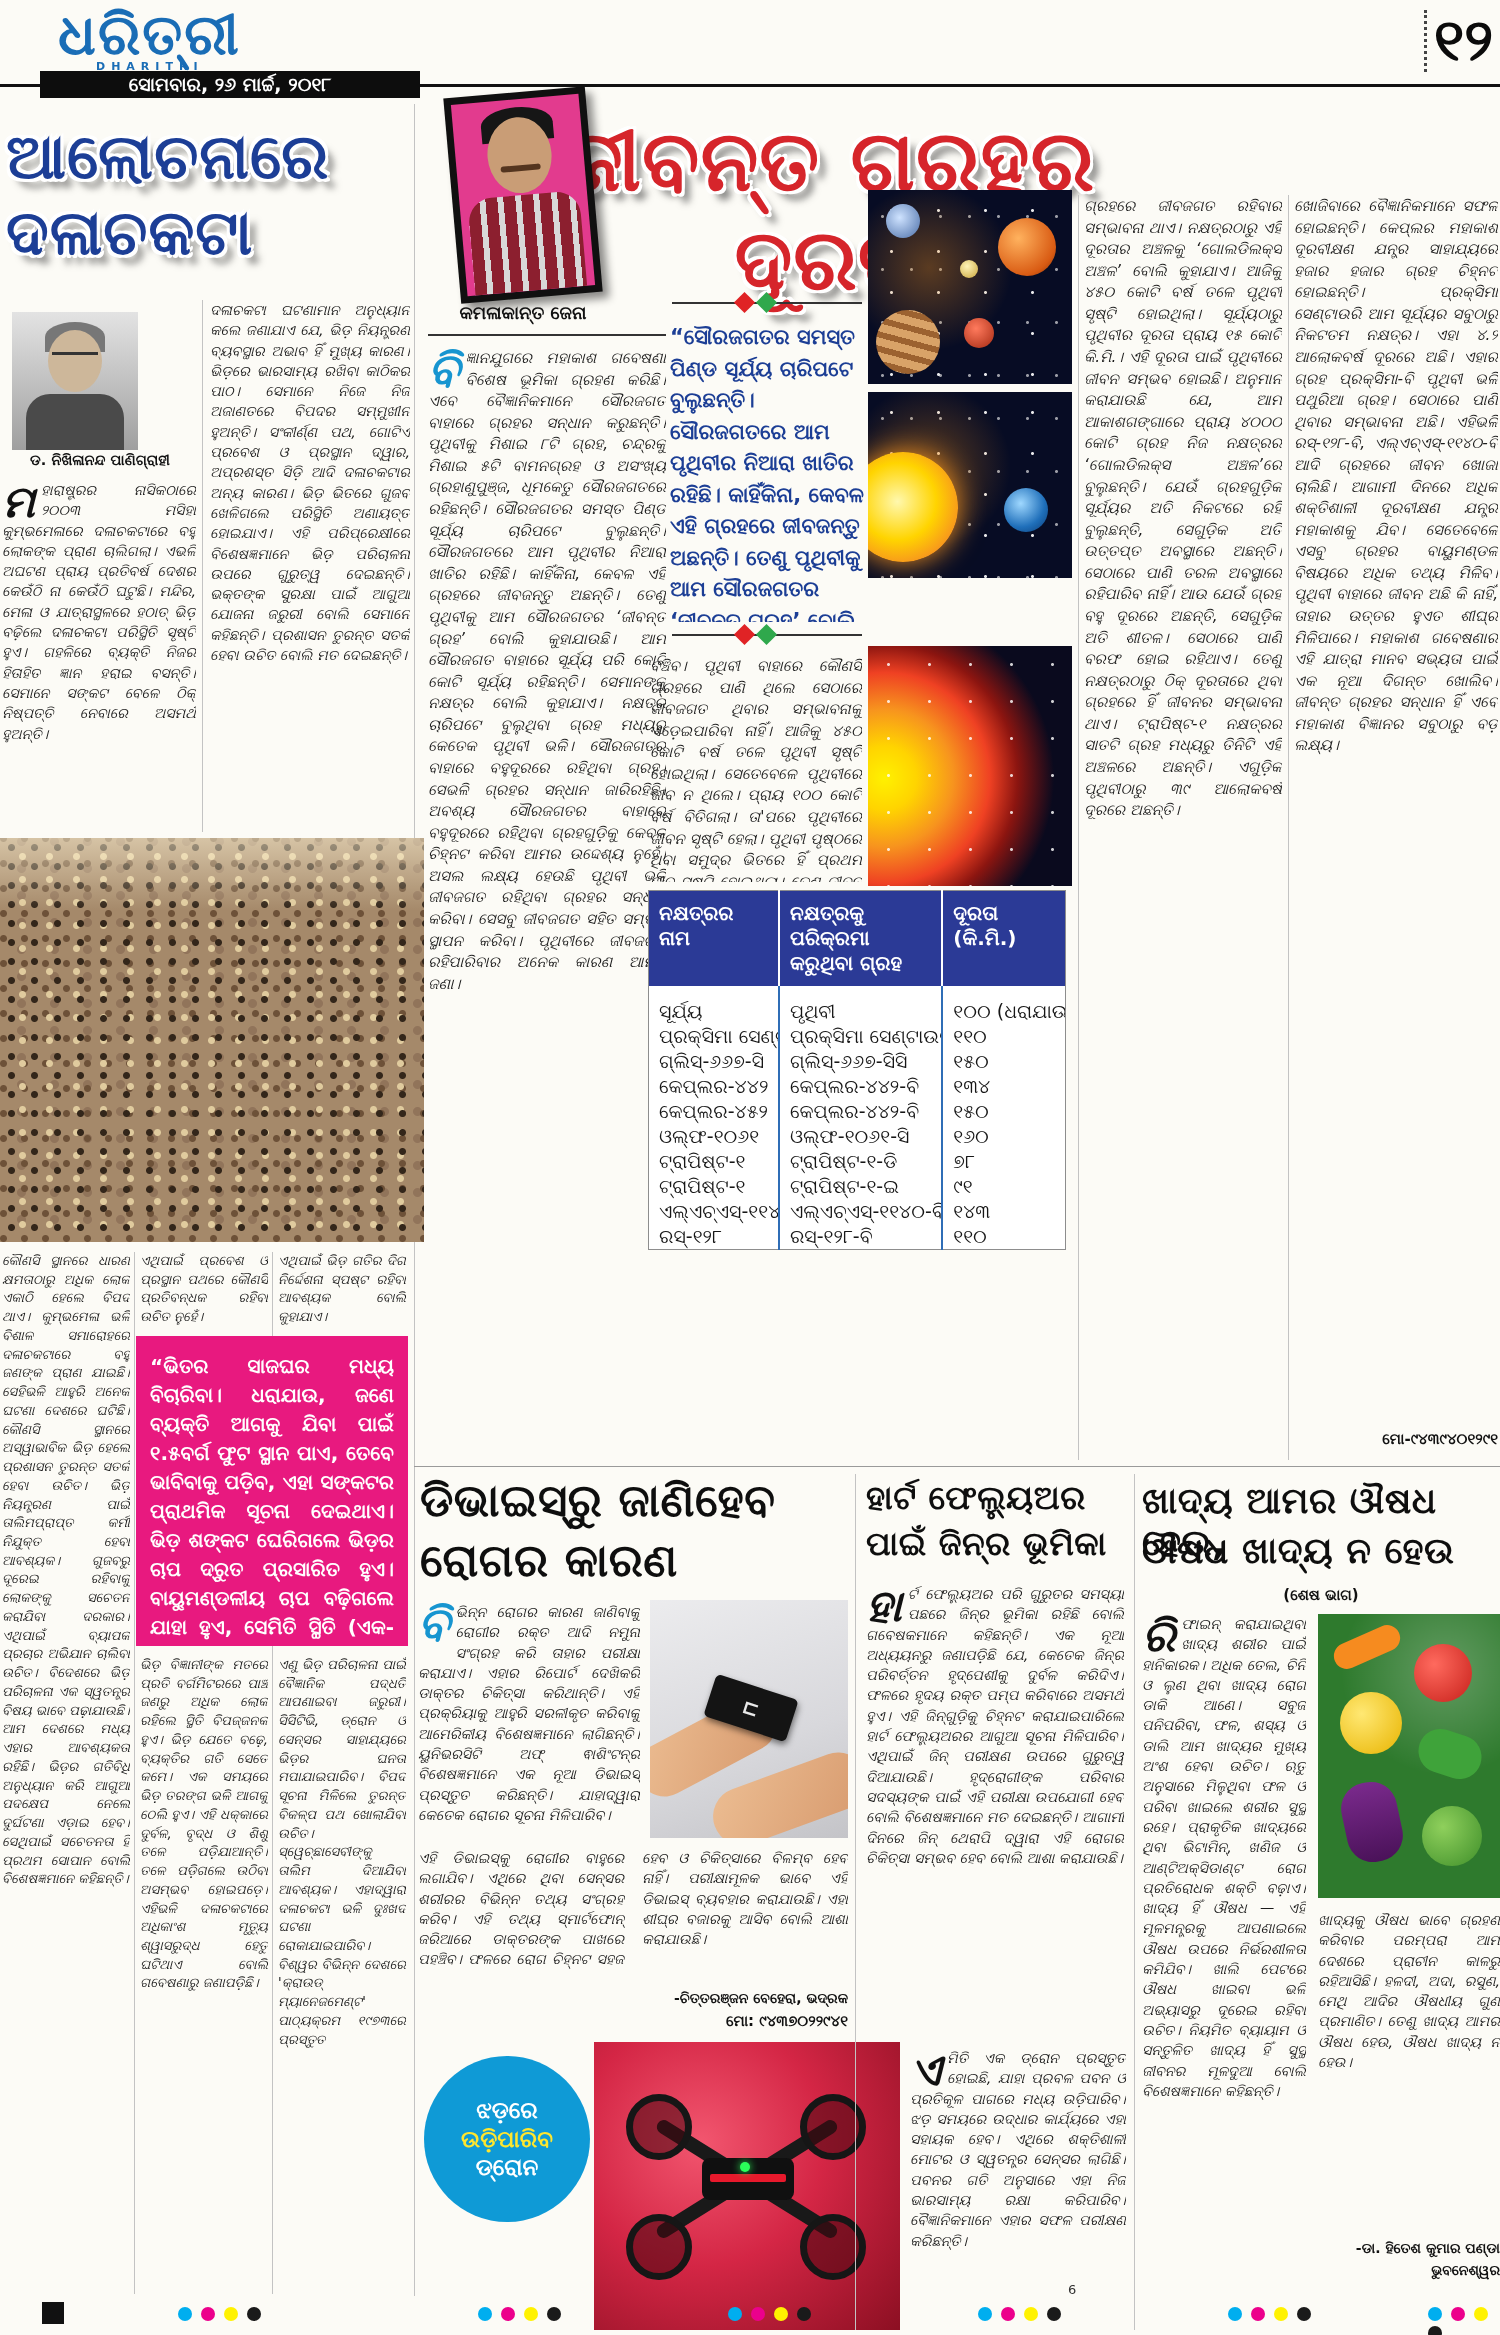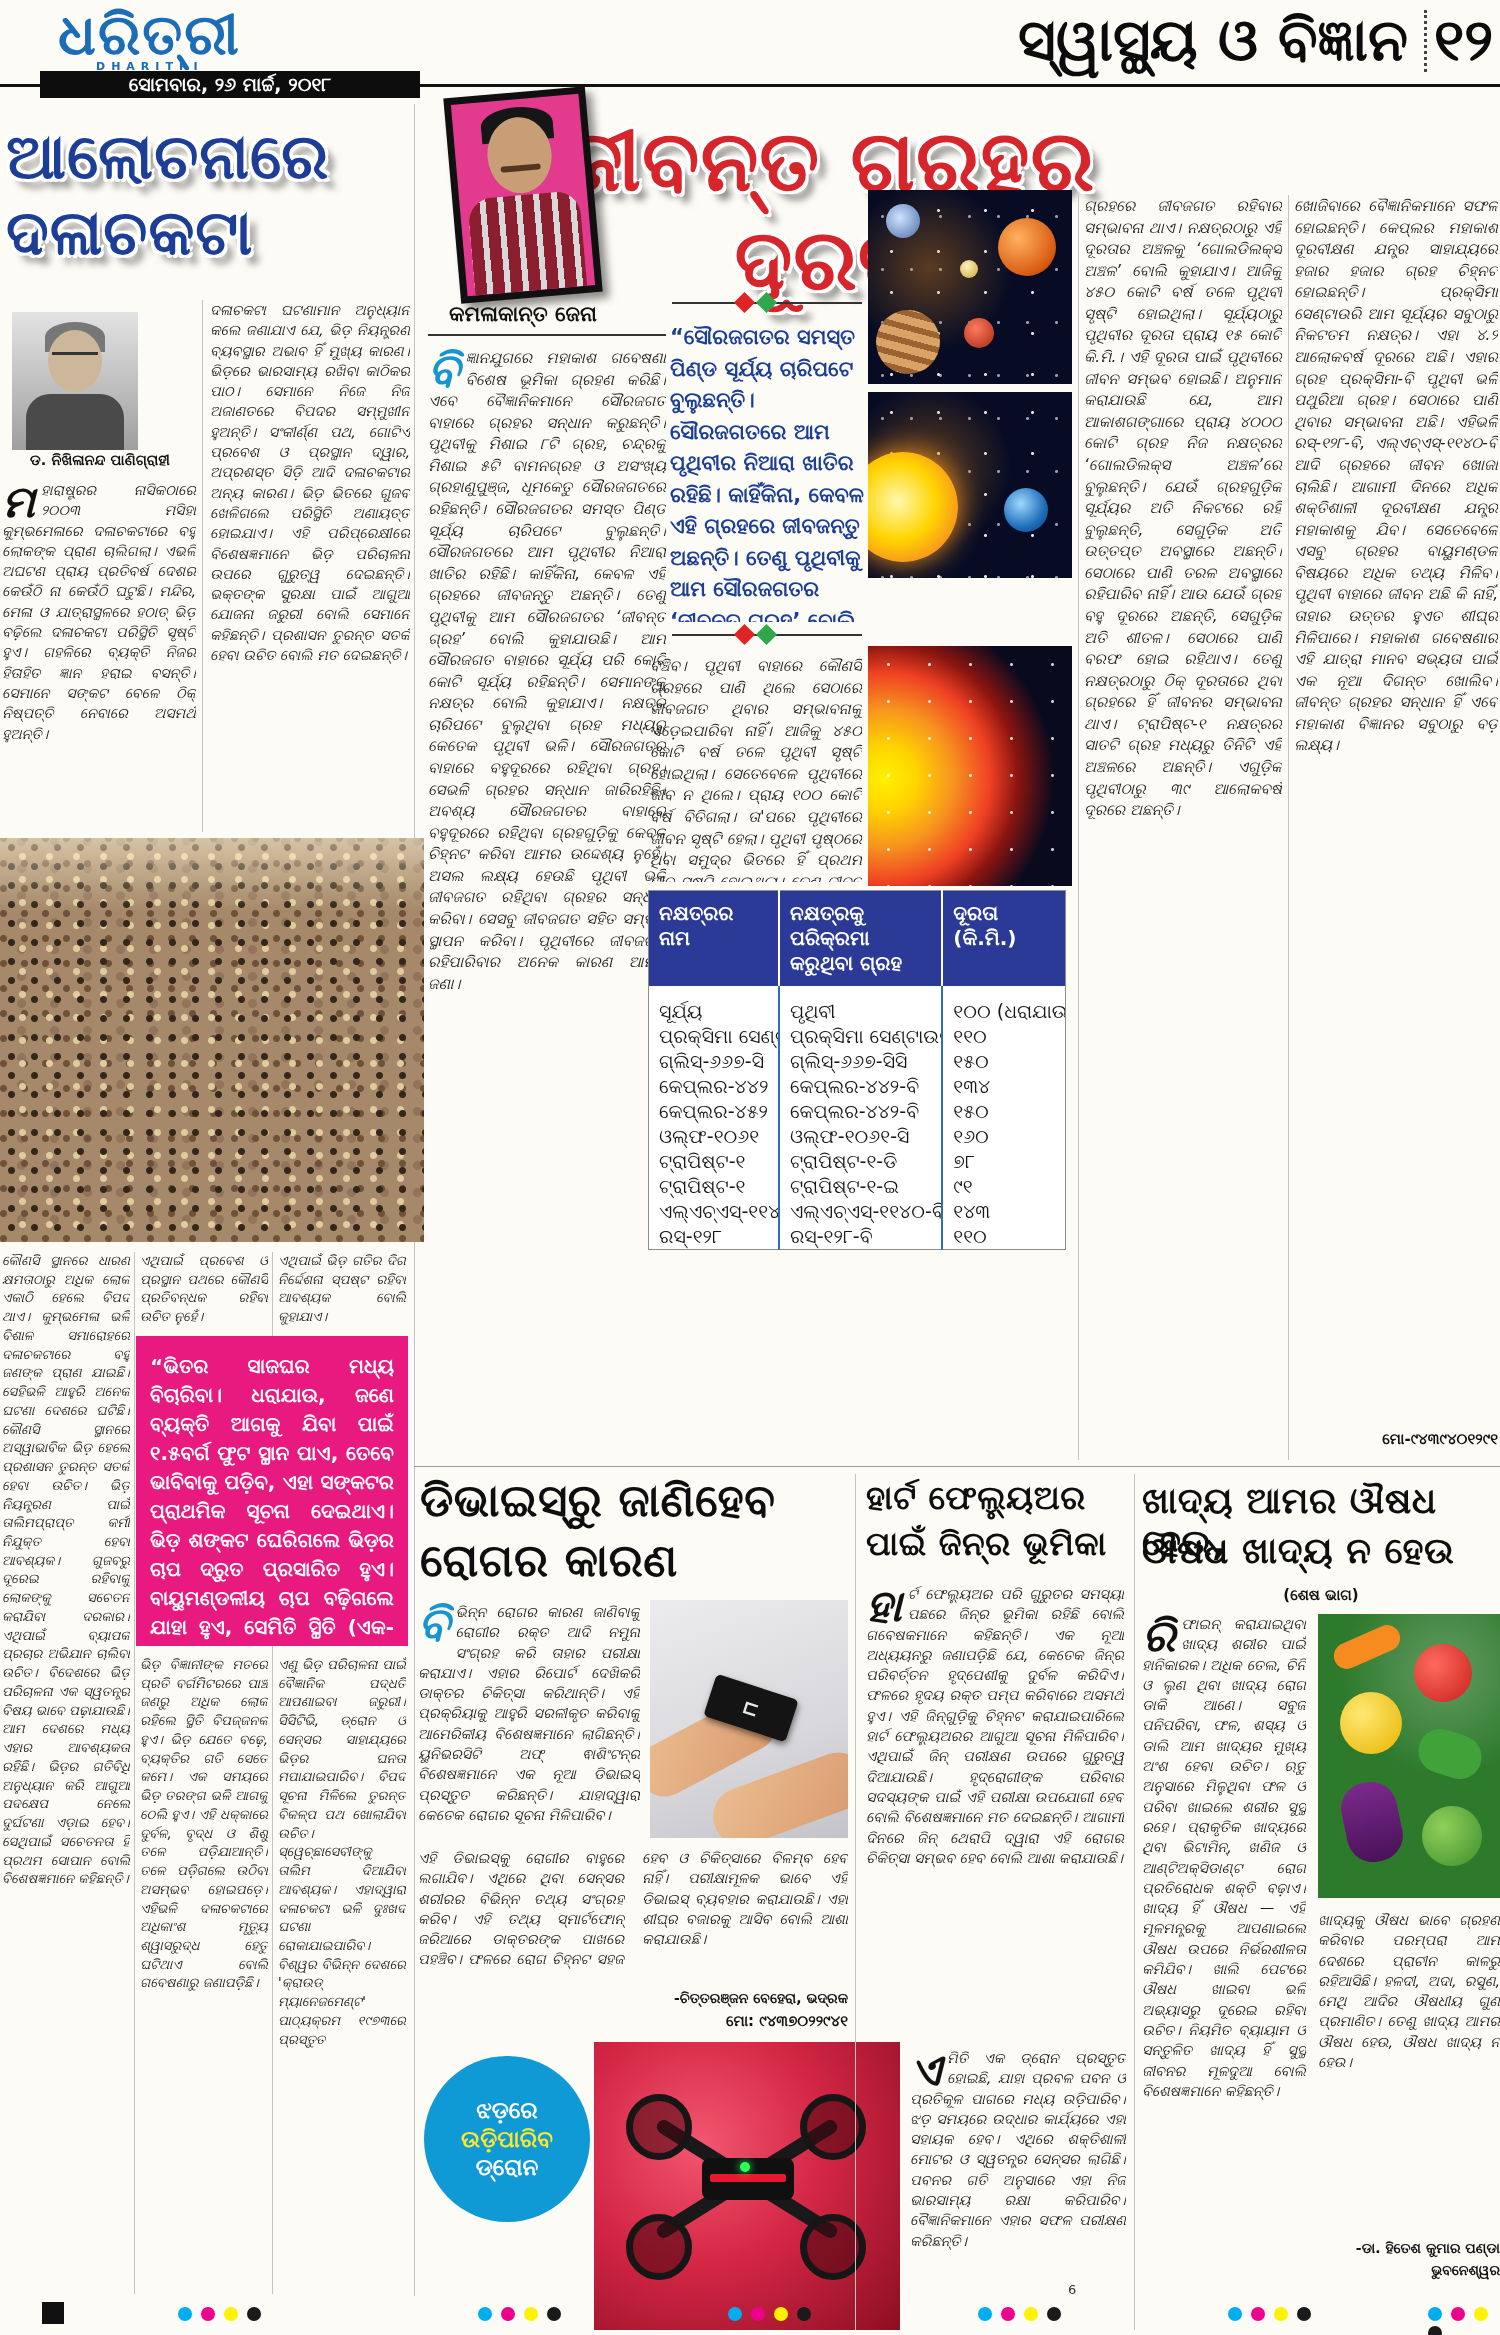--- a/index.html
+++ b/index.html
@@ -98,21 +98,20 @@
   #reg-square{background:#111;}
   .sec-head{font-weight:800;color:#0e0e0e;letter-spacing:.5px;}
 </style>
 </head>
 <body>
 
 <div id="canvas">
 
   <div class="abs" id="masthead-logo" style="left:58px;top:2px;">ଧରିତ୍ରୀ</div>
   <div class="abs" id="masthead-sub" style="left:96px;top:60px;">DHARITRI</div>
-  <div class="abs" id="section-title" style="right:92px;top:6px;">ସ୍ୱାସ୍ଥ୍ୟ ଓ ବିଜ୍ଞାନ</div>
   <div class="abs" id="header-dotted" style="left:1424px;top:10px;height:62px;"></div>
   <div class="abs" id="page-number" style="left:1434px;top:6px;">୧୨</div>
   <div class="abs" style="left:0;top:84px;width:1500px;height:3px;background:#111;"></div>
   <div class="abs" id="date-bar" style="left:28px;top:71px;width:380px;height:27px;margin-left:12px;">ସୋମବାର, ୨୬ ମାର୍ଚ୍ଚ, ୨୦୧୮</div>
 
   <div class="abs vline" style="left:414px;top:104px;height:2192px;"></div>
 
   <div class="abs ol-head" style="left:6px;top:120px;width:404px;font-size:62px;color:#1c3e96;">ଆଲୋଚନାରେ</div>
   <div class="abs ol-head" style="left:6px;top:196px;width:404px;font-size:62px;color:#1c3e96;">ଦଳାଚକଟା</div>
 
@@ -146,21 +145,21 @@
   <div class="abs ol-head" style="left:560px;top:112px;width:540px;font-size:84px;color:#d6252b;text-align:center;">ଜୀବନ୍ତ ଗ୍ରହର ଦୂରତା</div>
 
   <div class="abs photo" id="kj-frame" style="left:452px;top:92px;width:142px;height:206px;">
     <div id="kj-inner">
       <div class="hair" style="left:28px;top:8px;width:72px;height:34px;"></div>
       <div class="head" style="left:32px;top:18px;width:64px;height:76px;background:#c99d76;"></div>
       <div class="abs" style="position:absolute;left:44px;top:66px;width:40px;height:6px;background:#54351f;border-radius:3px;"></div>
       <div class="torso" style="left:8px;top:96px;width:112px;height:96px;background:repeating-linear-gradient(90deg,#8c1f2f 0 12px,#d8d8d8 12px 18px);"></div>
     </div>
   </div>
-  <div class="abs byline" style="left:436px;top:302px;width:174px;font-size:21px;">କମଳାକାନ୍ତ ଜେନା</div>
+  <div class="abs byline" style="left:436px;top:302px;width:174px;font-size:18px;">କମଳାକାନ୍ତ ଜେନା</div>
   <div class="abs" style="left:428px;top:334px;width:238px;height:2px;background:#333;"></div>
 
   <div class="abs jtxt s15" style="left:428px;top:348px;width:238px;height:1112px;">
     <span class="dropcap dc-blue">ବି</span><span>ଜ୍ଞାନଯୁଗରେ ମହାକାଶ ଗବେଷଣା ବିଶେଷ ଭୂମିକା ଗ୍ରହଣ କରିଛି। ଏବେ ବୈଜ୍ଞାନିକମାନେ ସୌରଜଗତ ବାହାରେ ଗ୍ରହର ସନ୍ଧାନ କରୁଛନ୍ତି। ପୃଥିବୀକୁ ମିଶାଇ ୮ଟି ଗ୍ରହ, ଚନ୍ଦ୍ରକୁ ମିଶାଇ ୫ଟି ବାମନଗ୍ରହ ଓ ଅସଂଖ୍ୟ ଗ୍ରହାଣୁପୁଞ୍ଜ, ଧୂମକେତୁ ସୌରଜଗତରେ ରହିଛନ୍ତି। ସୌରଜଗତର ସମସ୍ତ ପିଣ୍ଡ ସୂର୍ଯ୍ୟ ଚାରିପଟେ ବୁଲୁଛନ୍ତି। ସୌରଜଗତରେ ଆମ ପୃଥିବୀର ନିଆରା ଖାତିର ରହିଛି। କାହିଁକିନା, କେବଳ ଏହି ଗ୍ରହରେ ଜୀବଜନ୍ତୁ ଅଛନ୍ତି। ତେଣୁ ପୃଥିବୀକୁ ଆମ ସୌରଜଗତର ‘ଜୀବନ୍ତ ଗ୍ରହ’ ବୋଲି କୁହାଯାଉଛି। ଆମ ସୌରଜଗତ ବାହାରେ ସୂର୍ଯ୍ୟ ପରି କୋଟି କୋଟି ସୂର୍ଯ୍ୟ ରହିଛନ୍ତି। ସେମାନଙ୍କୁ ନକ୍ଷତ୍ର ବୋଲି କୁହାଯାଏ। ନକ୍ଷତ୍ର ଚାରିପଟେ ବୁଲୁଥିବା ଗ୍ରହ ମଧ୍ୟରୁ କେତେକ ପୃଥିବୀ ଭଳି। ସୌରଜଗତର ବାହାରେ ବହୁଦୂରରେ ରହିଥିବା ଗ୍ରହ। ସେଭଳି ଗ୍ରହର ସନ୍ଧାନ ଜାରିରହିଛି। ଅବଶ୍ୟ ସୌରଜଗତର ବାହାରେ ବହୁଦୂରରେ ରହିଥିବା ଗ୍ରହଗୁଡ଼ିକୁ କେବଳ ଚିହ୍ନଟ କରିବା ଆମର ଉଦ୍ଦେଶ୍ୟ ନୁହେଁ। ଅସଲ ଲକ୍ଷ୍ୟ ହେଉଛି ପୃଥିବୀ ଭଳି ଜୀବଜଗତ ରହିଥିବା ଗ୍ରହର ସନ୍ଧାନ କରିବା। ସେସବୁ ଜୀବଜଗତ ସହିତ ସମ୍ପର୍କ ସ୍ଥାପନ କରିବା। ପୃଥିବୀରେ ଜୀବଜଗତ ରହିପାରିବାର ଅନେକ କାରଣ ଆମକୁ ଜଣା।</span>
   </div>
 
   <div class="abs dia-rule" style="left:672px;top:302px;width:190px;">
     <span class="dia red"></span>
     <span class="dia green"></span>
   </div>

